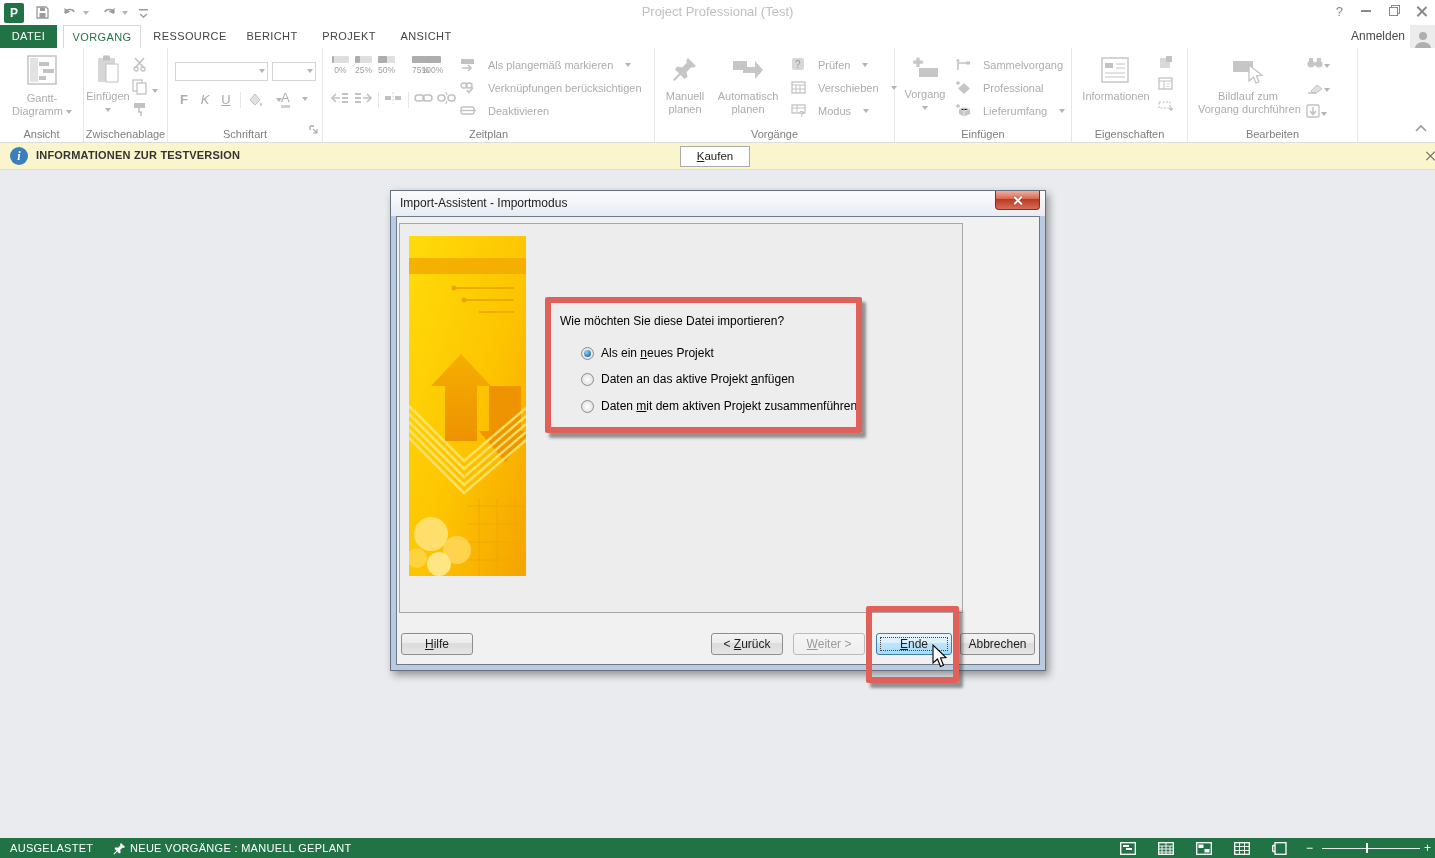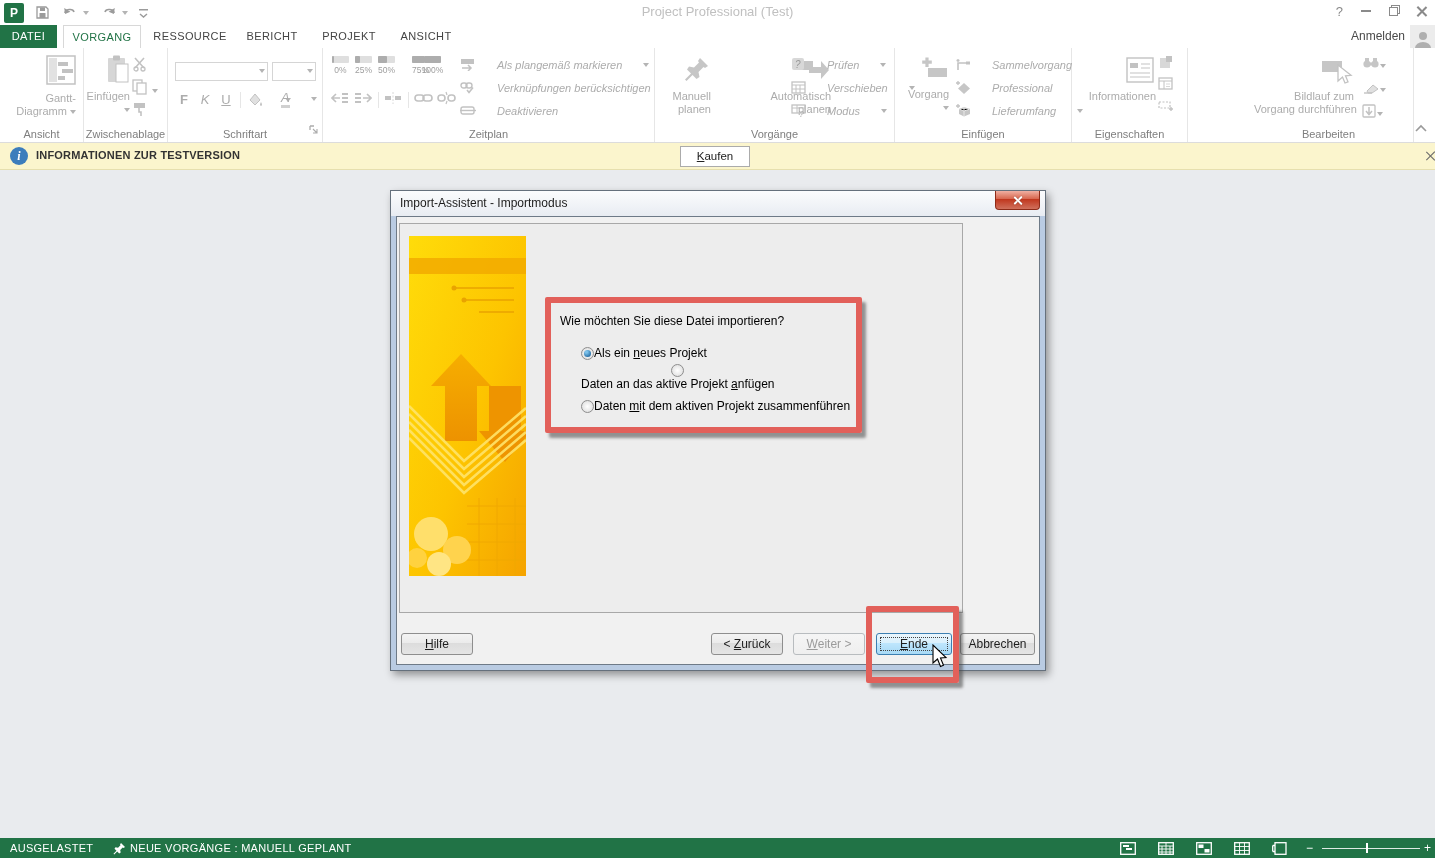--- a/index.html
+++ b/index.html
@@ -25,23 +25,23 @@
 .tab { position:absolute; top:0; height:23px; line-height:23px; font-size:11px; color:#444; letter-spacing:.4px; text-align:center; }
 .tab-file { background:#217346; color:#FFF; }
 .tab-active { color:#217346; background:#FFF; border:1px solid #D8D8D8; border-bottom:none; }
 .signin { position:absolute; right:30px; top:4px; font-size:12px; color:#4A4A4A; }
 .avatar { position:absolute; right:0; top:0; width:25px; height:23px; background:#ECECEC; display:flex; align-items:flex-end; justify-content:center; overflow:hidden; }
 
 
 .ribbon { position:absolute; top:48px; left:0; right:0; height:95px; background:#FFF; border-bottom:1px solid #DCDCDC; }
 .rgroup { position:absolute; top:0; bottom:0; border-right:1px solid #E6E6E6; }
 .glabel { position:absolute; bottom:2px; left:0; right:0; text-align:center; font-size:11px; color:#7E7E7E; white-space:nowrap; }
-.bigbtn { position:absolute; text-align:right; color:#ACACAC; font-size:11px; line-height:13px; white-space:nowrap; }
+.bigbtn { position:absolute; text-align:center; color:#ACACAC; font-size:11px; line-height:13px; white-space:nowrap; }
 .bigbtn .ic { display:block; margin:0 auto 2px; }
-.sitem { position:absolute; height:18px; display:flex; align-items:center; gap:21px; font-size:11px; color:#ACACAC; white-space:nowrap;font-style:italic; }
+.sitem { position:absolute; height:18px; display:flex; align-items:center; gap:12px; font-size:11px; color:#ACACAC; white-space:nowrap; }
 .combo { position:absolute; height:19px; background:#FFF; border:1px solid #D5D5D5; }
 .combo .cdd { position:absolute; right:2px; top:6px; }
 .fbtn { position:absolute; top:42px; width:18px; height:20px; line-height:20px; text-align:center; color:#ACACAC; font-size:13px; }
 .pct { position:absolute; top:8px; width:23px; text-align:center; }
 .pctbar { position:relative; width:17px; height:7px; background:#DFDFDF; border-radius:1px; margin:0 auto; }
 .pctfill { position:absolute; left:0; top:0; bottom:0; background:#ADADAD; border-radius:1px; }
 .pctlbl { font-size:8.5px; color:#9E9E9E; margin-top:2px; }
 .vsep { position:absolute; top:6px; width:1px; height:86px; background:#E6E6E6; }
 .minicol { position:absolute; display:flex; flex-direction:column; gap:3px; }
 
@@ -61,21 +61,21 @@
 .dtitle { position:absolute; left:0; right:0; top:0; height:25px; background:linear-gradient(#FBFCFD,#E8ECF2); }
 .dtitle-text { position:absolute; left:9px; top:5px; font-size:12px; color:#1C1C1C; }
 .dclose { position:absolute; top:0; right:5px; width:45px; height:19px; background:linear-gradient(#F0B0A2,#D6644C 45%,#C0371E 46%,#D0705C); border:1px solid #8E2B18; border-top:none; border-radius:0 0 4px 4px; display:flex; align-items:center; justify-content:center; }
 .xwhite { position:relative; width:9px; height:9px; }
 .xwhite::before,.xwhite::after { content:""; position:absolute; left:4px; top:-1px; width:2.4px; height:11px; background:#FFF; border-radius:1px; box-shadow:0 0 1px rgba(0,0,0,.4); }
 .xwhite::before { transform:rotate(45deg); } .xwhite::after { transform:rotate(-45deg); }
 .dclient { position:absolute; left:5px; top:25px; right:5px; bottom:5px; background:#F1F1F1; border:1px solid #6E7A87; }
 .dpanel { position:absolute; left:2px; top:6px; width:564px; height:390px; background:#EDEDED; border:1px solid #A8A8A8; }
 .wizgfx { position:absolute; left:9px; top:12px; width:117px; height:340px; overflow:hidden; }
 .dquestion { position:absolute; left:160px; top:90px; font-size:12px; color:#000; }
-.dradio { position:absolute; left:181px; display:flex; align-items:center; font-size:12px; color:#000; }
+.dradio { position:absolute; left:181px; display:flex; align-items:center; gap:7px; font-size:12px; color:#000; }
 .radio { position:relative; width:13px; height:13px; border-radius:50%; background:radial-gradient(#FFF,#D8D8D8); border:1px solid #8D8D8D; flex:0 0 13px; }
 .radio.sel::after { content:""; position:absolute; inset:2px; border-radius:50%; background:radial-gradient(circle at 35% 30%, #7CC1EA 15%, #2F76AC 70%, #1B4F7E); }
 .u { text-decoration:underline; }
 .btn { position:absolute; top:416px; height:22px; font-size:12px; color:#1E1E1E; text-align:center; line-height:20px; background:linear-gradient(#F3F3F3,#EBEBEB 45%,#DCDCDC 46%,#E5E5E5); border:1px solid #8E8E8E; border-radius:3px; }
 .btn.disabled { background:linear-gradient(#F5F5F5,#EFEFEF); border-color:#B8BCBF; color:#9B9B9B; }
 .btn.default { background:linear-gradient(#EAF6FD,#D9F0FC 45%,#BEE6FD 46%,#A7D9F5); border-color:#3C7FB1; }
 .focusrect { position:absolute; inset:3px; border:1px dotted #444; pointer-events:none; }
 
 
 .ann { position:absolute; border:6px solid #E2605A; border-radius:2px; box-shadow:4px 5px 3px rgba(70,70,70,.55); z-index:20; }
@@ -338,21 +338,21 @@
     <div class="rgroup" style="left:655px; width:240px;">
       <div class="bigbtn" style="left:4px; top:7px; width:52px;">
         <span class="ic">
           <svg width="28" height="30">
               <path d="M17 3 l8 8 -3 2 -1.5 -1 -5 5 1 5 -3 2 -4 -4 -6 6 -1.5 -1.5 6 -6 -4 -4 2 -3 5 1 5 -5 -1 -1.5z" fill="#C6C6C6"></path>
             </svg>
         </span>
         <div><span>Manuell</span></div>
         <div><span>planen</span></div>
       </div>
-      <div class="bigbtn" style="left:58px; top:7px; width:70px;margin-left:48px;">
+      <div class="bigbtn" style="left:58px; top:7px; width:70px;">
         <span class="ic">
           <svg width="34" height="30">
               <rect x="2" y="6" width="14" height="9" fill="#C6C6C6"></rect>
               <path d="M12 20 h12 v-6 l8 9 -8 9 v-6 h-12z" fill="#C6C6C6" transform="translate(0,-8)"></path>
             </svg>
         </span>
         <div><span>Automatisch</span></div>
         <div><span>planen</span></div>
       </div>
       <div class="sitem" style="left:136px; top:8px;">
@@ -443,21 +443,21 @@
               <path d="M8 7 h4 M8 9.5 h4" stroke="#D8D8D8" stroke-width="1"></path>
             </svg></span>
         <span><svg width="16" height="14">
               <rect x="1" y="4" width="11" height="6" fill="none" stroke="#C2C2C2" stroke-width="1.2" stroke-dasharray="2 1.5"></rect>
               <path d="M13 9 v4 M11 11 h4" stroke="#C2C2C2" stroke-width="1.4"></path>
             </svg></span>
       </div>
       <div class="glabel">Eigenschaften</div>
     </div>
 
-    <div class="rgroup" style="left:1244px; width:170px;">
+    <div class="rgroup" style="left:1188px; width:170px;">
       <div class="bigbtn" style="left:10px; top:7px; width:100px;">
         <span class="ic">
           <svg width="34" height="30">
               <rect x="2" y="6" width="20" height="11" fill="#C6C6C6"></rect>
               <path d="M18 10 v16 l4.5 -4 2.5 6 3 -1.2 -2.5 -6 5.5 -0.5z" fill="#FFF" stroke="#C2C2C2" stroke-width="1.3"></path>
             </svg>
         </span>
         <div><span>Bildlauf zum</span></div>
         <div><span>Vorgang durchführen</span></div>
       </div>
@@ -539,21 +539,21 @@
               <circle cx="48" cy="314" r="14" fill="#FFD34D"></circle>
             <circle cx="30" cy="328" r="12" fill="#FFE584"></circle>
               <circle cx="8" cy="322" r="10" fill="#FFD23F"></circle>
           </svg>
         </div>
         <div class="dquestion">Wie möchten Sie diese Datei importieren?</div>
         <div class="dradio" style="top:122px;">
           <span class="radio sel"></span>
           <span><span>Als ein </span><span class="u">n</span><span>eues Projekt</span></span>
         </div>
-        <div class="dradio" style="top:140px;flex-direction:column;">
+        <div class="dradio" style="top:148px;">
           <span class="radio"></span>
           <span><span>Daten an das aktive Projekt </span><span class="u">a</span><span>nfügen</span></span>
         </div>
         <div class="dradio" style="top:175px;">
           <span class="radio"></span>
           <span><span>Daten </span><span class="u">m</span><span>it dem aktiven Projekt zusammenführen</span></span>
         </div>
       </div>
       <div class="btn" style="left:4px; width:72px;"><span class="u">H</span><span>ilfe</span></div>
       <div class="btn" style="left:314px; width:72px;"><span>&lt; </span><span class="u">Z</span><span>urück</span></div>

